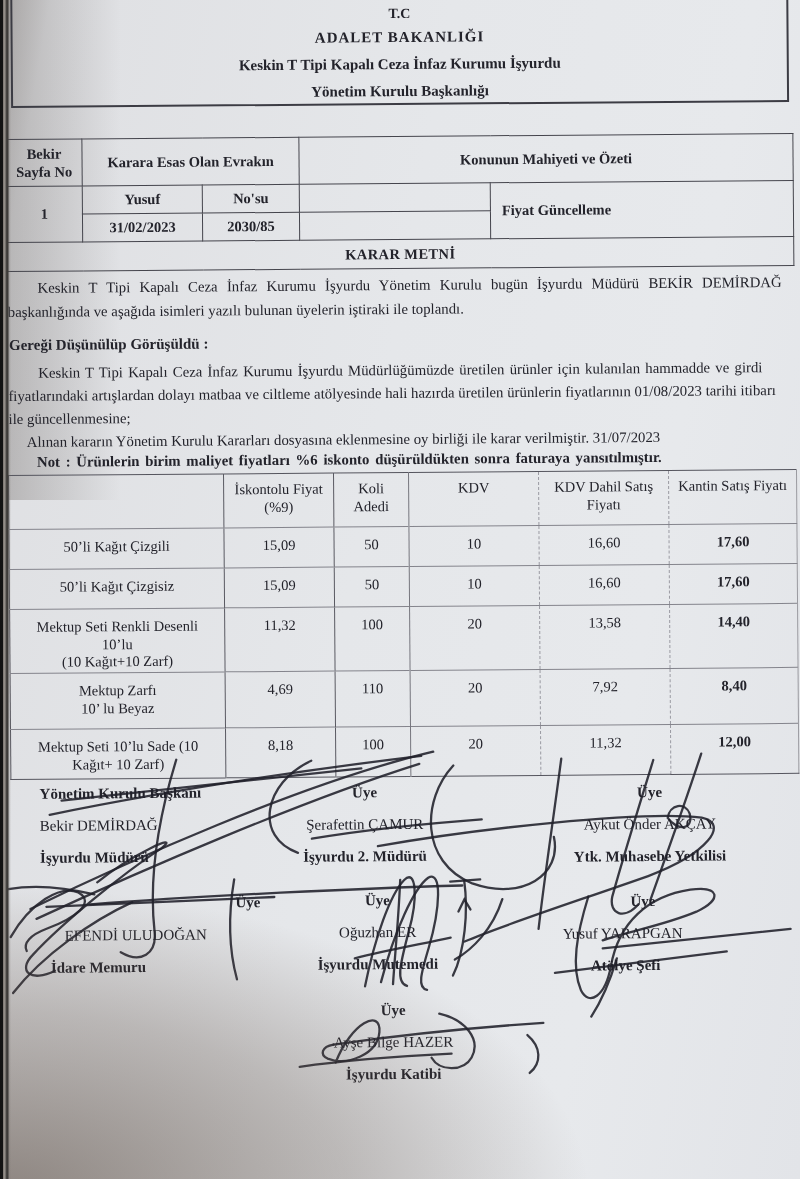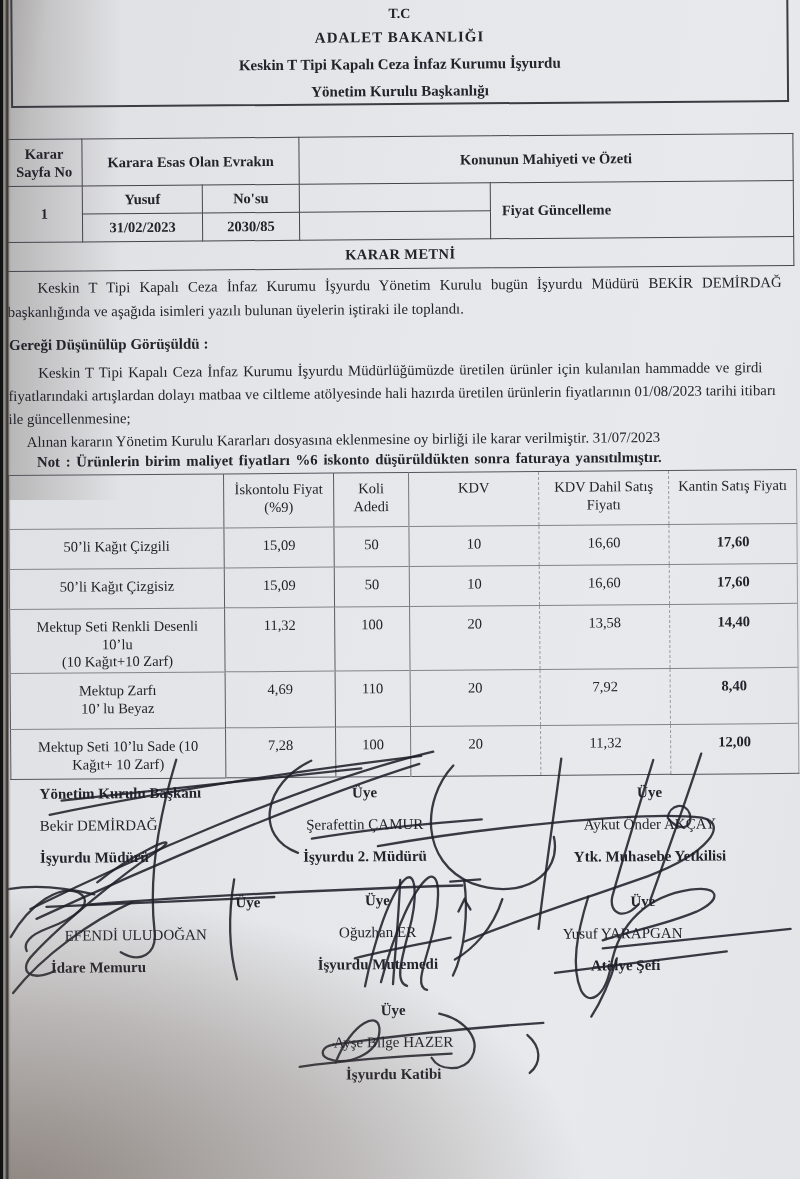--- a/index.html
+++ b/index.html
@@ -125,21 +125,21 @@
   <table class="info-table">
     <colgroup>
         <col style="width:76px">
         <col style="width:120px">
         <col style="width:97px">
         <col style="width:191px">
         <col>
       </colgroup>
     <tbody>
         <tr class="row-hdr">
-      <td class="pre">Karar
+      <td class="pre">Bekir
 Sayfa No</td>
       <td colspan="2">Karara Esas Olan Evrakın</td>
       <td colspan="2">Konunun Mahiyeti ve Özeti</td>
     </tr>
     <tr class="row-mid">
       <td rowspan="2">1</td>
       <td>Yusuf</td>
       <td>No'su</td>
       <td></td>
       <td rowspan="2" class="cell-fiyat">Fiyat Güncelleme</td>
@@ -216,21 +216,21 @@
 10’ lu Beyaz</td>
       <td class="c-isk">4,69</td>
       <td class="c-koli">110</td>
       <td class="c-kdv">20</td>
       <td class="c-dahil">7,92</td>
       <td class="bold">8,40</td>
     </tr>
     <tr class="r5">
       <td class="c-name pre">Mektup Seti 10’lu Sade (10
 Kağıt+ 10 Zarf)</td>
-      <td class="c-isk">7,28</td>
+      <td class="c-isk">8,18</td>
       <td class="c-koli">100</td>
       <td class="c-kdv">20</td>
       <td class="c-dahil">11,32</td>
       <td class="bold">12,00</td>
     </tr>
   </tbody>
     </table>
 
   <div class="sig sig1">
     <div class="role">Yönetim Kurulu Başkanı</div>

